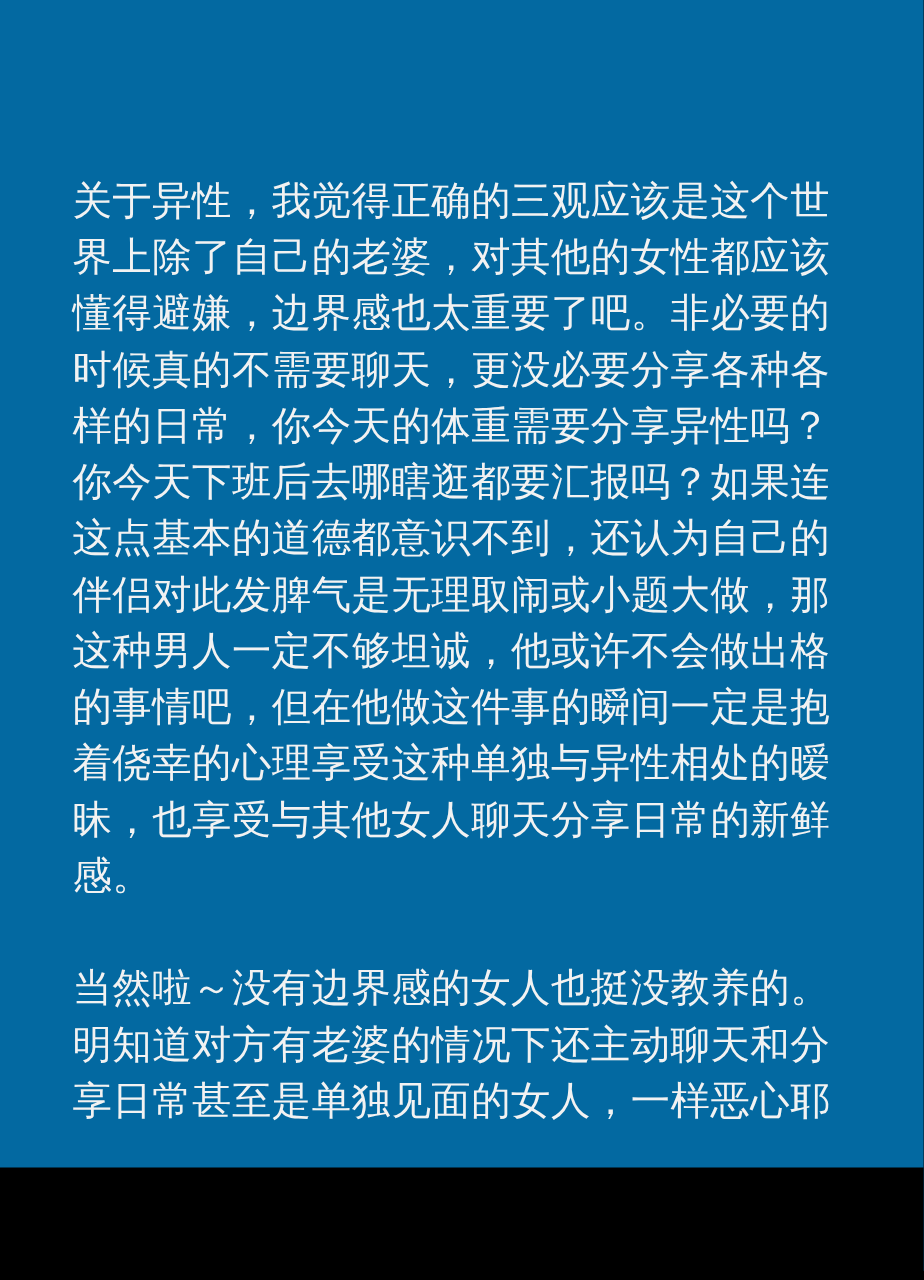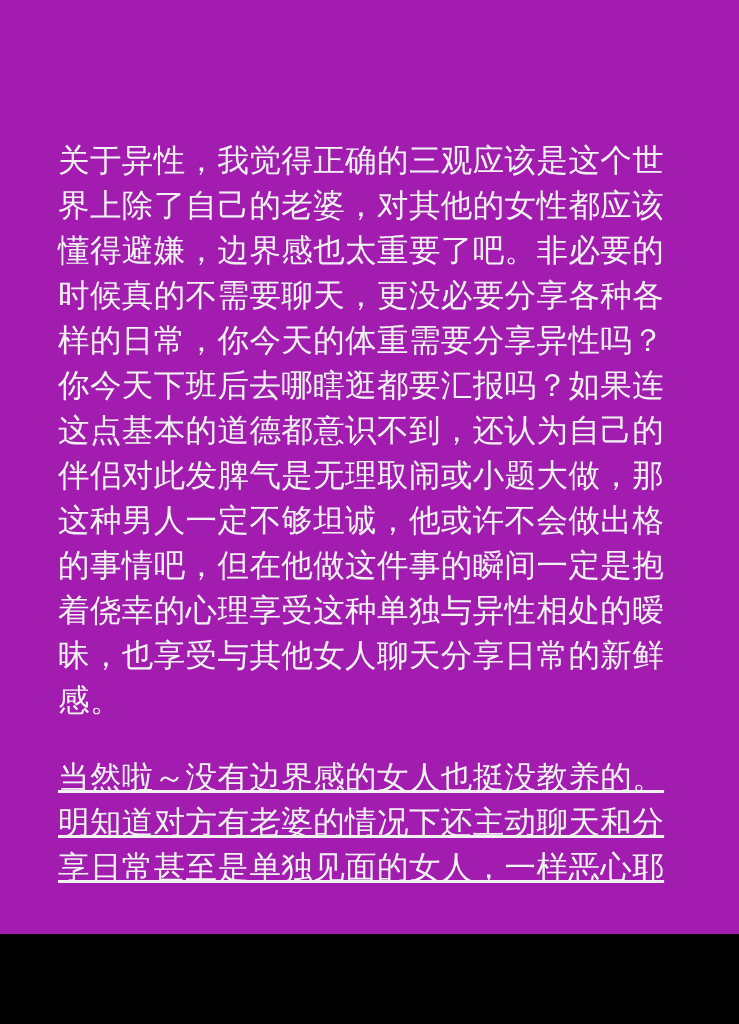--- a/index.html
+++ b/index.html
@@ -11,42 +11,41 @@
   body {
     width: 739px;
     height: 1024px;
     overflow: hidden;
     font-family: "Liberation Sans", "DejaVu Sans", sans-serif;
   }
   .card {
     position: relative;
     width: 739px;
     height: 1024px;
-    background: #a21caf;
+    background: #0369a1;
     box-sizing: border-box;
     padding: 138px 58px 0 58px;
   }
   .text-block {
     color: #f2f2f2;
     font-size: 31.5px;
     line-height: 45px;
     letter-spacing: 0.4px;
     text-align: left;
     font-weight: 400;
     text-rendering: optimizeLegibility;
     -webkit-font-smoothing: antialiased;
   }
   .paragraph {
     margin: 0;
     white-space: pre-wrap;
     word-break: break-word;
   }
   .paragraph + .paragraph {
-    margin-top: 32px;
-    text-decoration: underline;
+    margin-top: 45px;
   }
   .fade-bottom {
     position: absolute;
     left: 0;
     right: 0;
     bottom: 0;
     height: 90px;
     background: #000000;
     pointer-events: none;
   }

